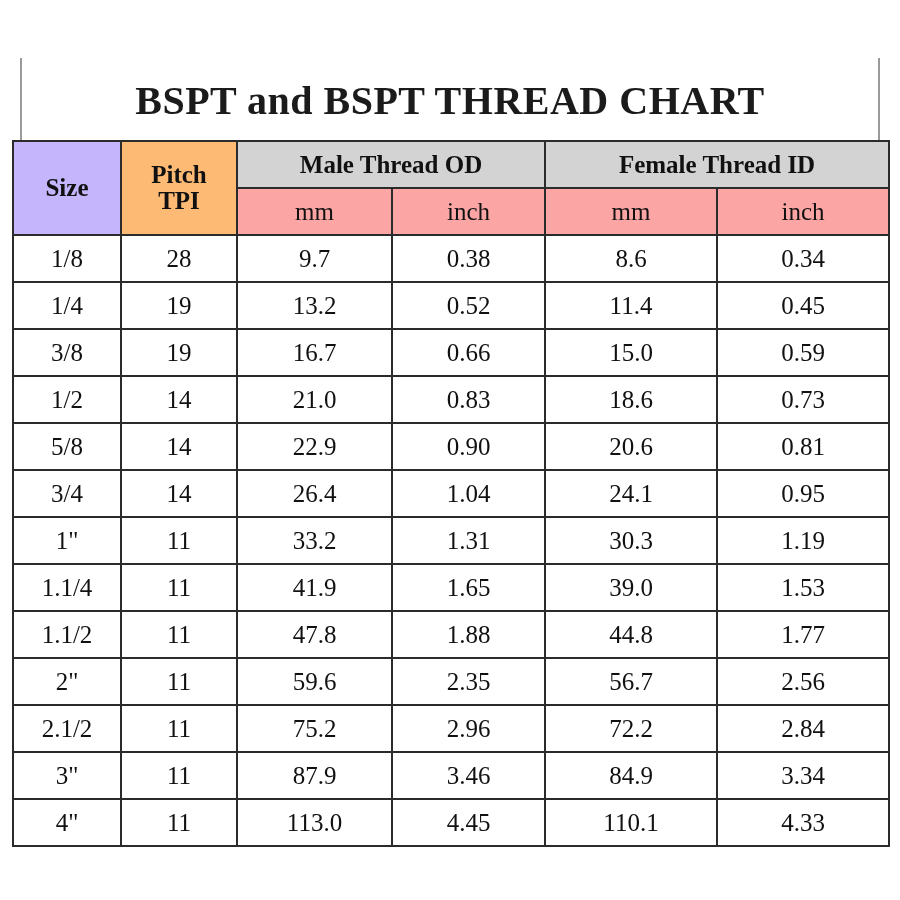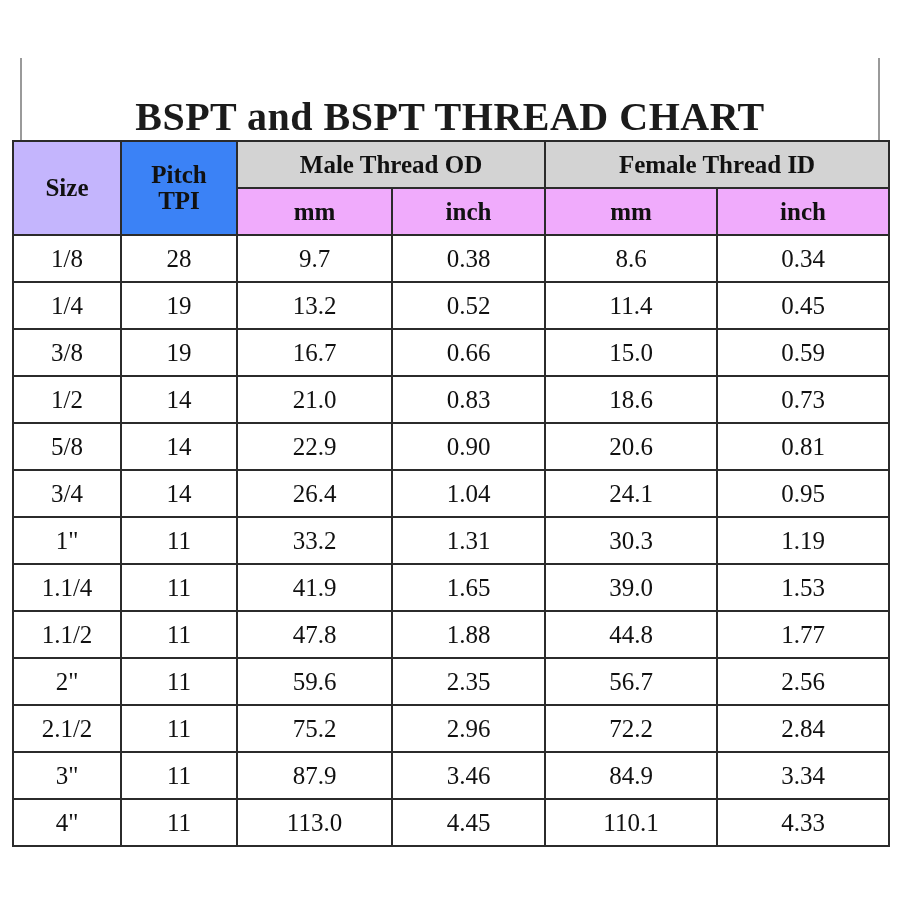--- a/index.html
+++ b/index.html
@@ -47,20 +47,21 @@
     width: 22px;
     height: 82px;
     border-left: 2px solid #9a9a9a;
     box-sizing: border-box;
   }
   .chart-title {
     font-size: 40px;
     font-weight: bold;
     letter-spacing: 0.5px;
     color: #1b1b1b;
+    padding-bottom: 16px;
     white-space: nowrap;
   }
 
   
   table.thread-chart {
     position: absolute;
     left: 12px;
     top: 140px;
     width: 876px;
     border-collapse: collapse;
@@ -86,34 +87,34 @@
   }
 
   th.grp {
     background: #d3d3d3;
     font-weight: bold;
     font-size: 26px;
     height: 48px;
     margin-top: 26px;
   }
   th.sub {
-    background: #f0abfc;
-    font-weight: bold;
+    background: #fca5a5;
+    font-weight: normal;
     font-size: 25px;
     height: 48px;
   }
   th.size-cell {
     background: #c4b5fd;
     font-weight: bold;
     font-size: 25px;
     vertical-align: bottom;
     padding-bottom: 6px;
   }
   th.pitch-cell {
-    background: #3b82f6;
+    background: #fdba74;
     font-weight: bold;
     font-size: 25px;
     text-align: left;
     padding-left: 10px;
     line-height: 1.04;
   }
   th.pitch-cell .l1 { display: block; }
   th.pitch-cell .l2 { display: block; }
 
   td.data {

